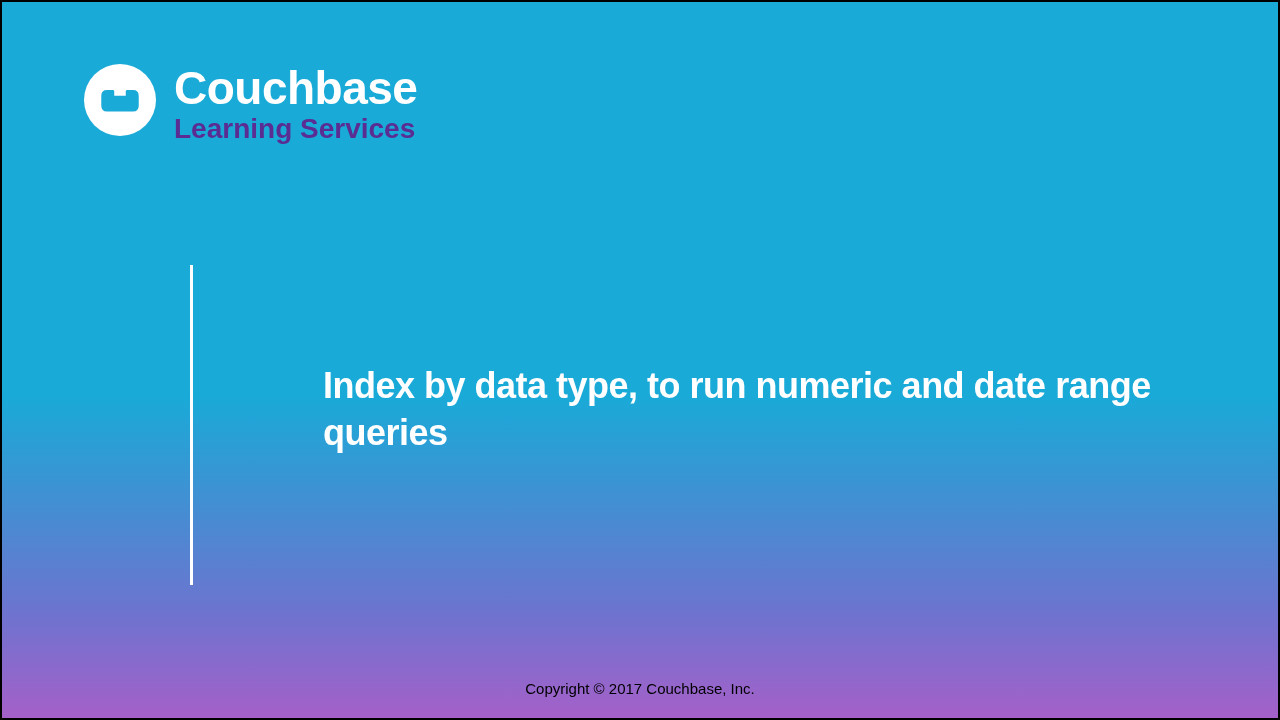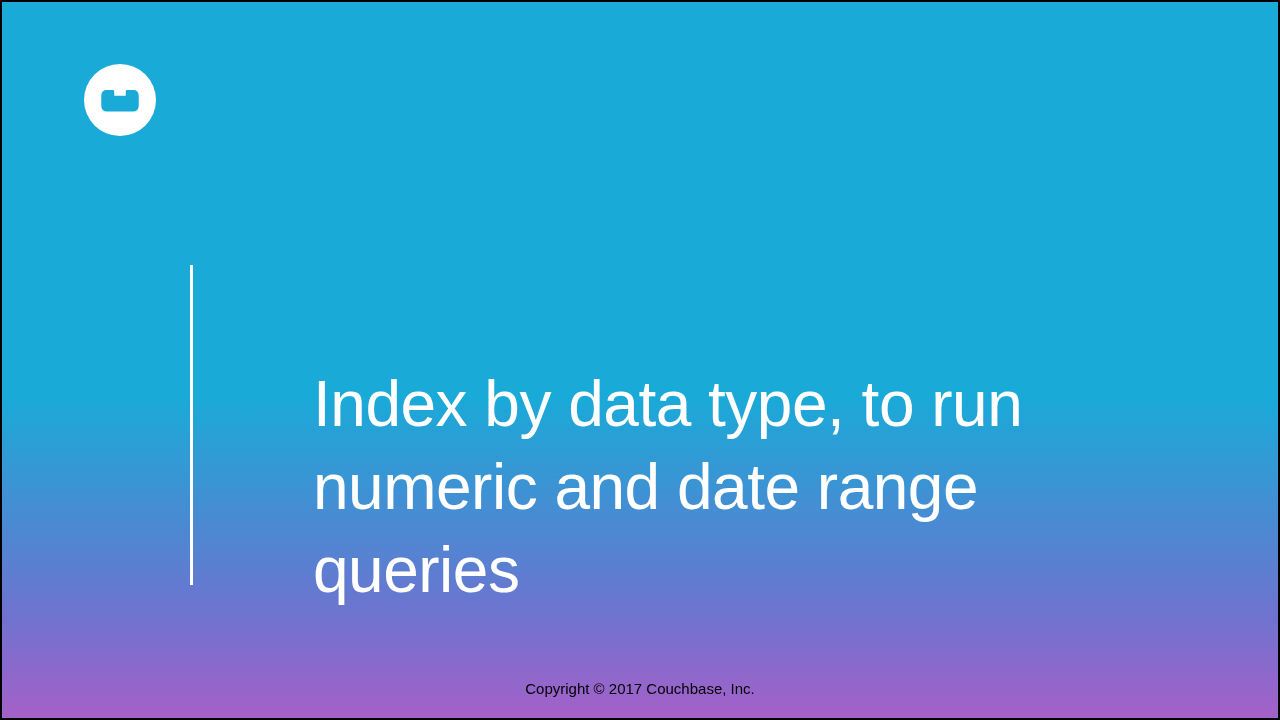--- a/index.html
+++ b/index.html
@@ -51,26 +51,27 @@
     align-items: stretch;
   }
   .rule {
     width: 3px;
     background: #ffffff;
     margin-right: 120px;
     height: 320px;
   }
   .title {
     color: #ffffff;
-    font-size: 64px;
-    font-weight: 400;
+    font-size: 36px;
+    font-weight: 700;
     line-height: 1.3;
     max-width: 840px;
     padding-top: 98px;
     letter-spacing: -0.5px;
+    margin-left: 10px;
   }
   .copyright {
     position: absolute;
     bottom: 21px;
     width: 100%;
     text-align: center;
     color: #000000;
     font-size: 15px;
     font-weight: 400;
   }
@@ -94,20 +95,24 @@
                  Q 58 36 60 36
                  L 68 36
                  Q 76 36 76 44
                  L 76 58
                  Q 76 66 68 66
                  L 32 66
                  Q 24 66 24 58
                  Z" fill="#19aad8"></path>
       </svg>
     </div>
+    <div class="logo-text">
+      <div class="brand">Couchbase</div>
+      <div class="subbrand">Learning Services</div>
+    </div>
   </div>
 
   <div class="title-block">
     <div class="rule"></div>
     <div class="title">Index by data type, to run numeric and date range queries</div>
   </div>
 
   <div class="copyright">Copyright © 2017  Couchbase, Inc.</div>
 
 </div>

